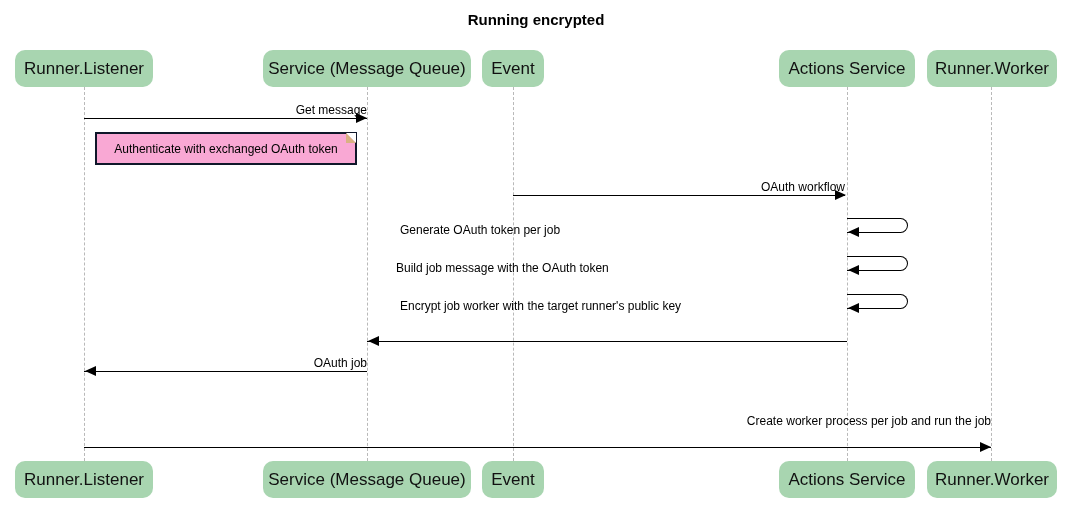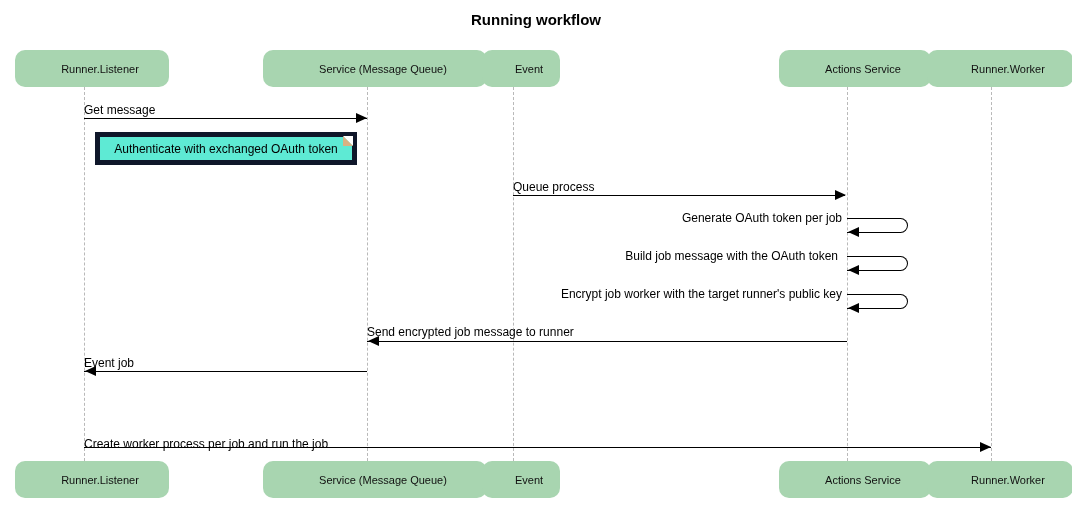--- a/index.html
+++ b/index.html
@@ -11,110 +11,109 @@
     position:absolute; left:0; top:11px; width:1072px; text-align:center;
     font-size:15px; font-weight:bold;
   }
   .lifeline {
     position:absolute; top:87px; height:374px; width:0;
     border-left:1px dashed #b9b9b9;
   }
   .actor {
     position:absolute; height:37px; background:#a8d5b0; border-radius:10px;
     display:flex; align-items:center; justify-content:center;
-    font-size:11px; color:#111;padding-left:16px;
+    font-size:17px; color:#111;
   }
   .actor.top { top:50px; }
   .actor.bottom { top:461px; }
   .msg-label {
     position:absolute; font-size:12px; height:14px; line-height:14px;
-    text-align:left; white-space:nowrap;
+    text-align:right; white-space:nowrap;
   }
-  .msg-label.right-align { text-align:right; }
+  .msg-label.right-align { text-align:left;margin-top:12px; }
   .msg-line { position:absolute; height:0; border-top:1px solid #000; }
   .head-r {
     position:absolute; width:0; height:0;
     border-top:5px solid transparent; border-bottom:5px solid transparent;
     border-left:11px solid #000;
   }
   .head-l {
     position:absolute; width:0; height:0;
     border-top:5px solid transparent; border-bottom:5px solid transparent;
     border-right:11px solid #000;
   }
   .self-loop {
     position:absolute; width:60px; height:13px; background:transparent;
     border-top:1px solid #000; border-right:1px solid #000; border-bottom:1px solid #000;
     border-radius:0 10px 10px 0;
   }
   .note {
-    position:absolute; height:33px; background:#5eead4; border:5px solid #0f172a;
+    position:absolute; height:33px; background:#f9a8d4; border:2px solid #0f172a;
     display:flex; align-items:center; justify-content:center;
     font-size:12px; white-space:nowrap; box-sizing:border-box;
   }
   .note::before { 
     content:""; position:absolute; top:-1px; right:-1px; width:0; height:0;
     border-top:10px solid #ffffff; border-left:10px solid transparent;
   }
   .note::after { 
     content:""; position:absolute; top:-1px; right:-1px; width:0; height:0;
     border-bottom:10px solid #d9b183; border-right:10px solid transparent;
   }
 </style>
 </head>
 <body>
 
 <div class="diagram">
 
-  <div class="title">Running workflow</div>
+  <div class="title">Running encrypted</div>
 
   <div class="lifeline" style="left:84px;"></div>
   <div class="lifeline" style="left:367px;"></div>
   <div class="lifeline" style="left:513px;"></div>
   <div class="lifeline" style="left:847px;"></div>
   <div class="lifeline" style="left:991px;"></div>
 
   <div class="actor top" style="left:15px;width:138px;">Runner.Listener</div>
   <div class="actor top" style="left:263px;width:208px;">Service (Message Queue)</div>
   <div class="actor top" style="left:482px;width:62px;">Event</div>
   <div class="actor top" style="left:779px;width:136px;">Actions Service</div>
   <div class="actor top" style="left:927px;width:130px;">Runner.Worker</div>
 
   <div class="msg-label" style="left:84px;width:283px;top:103px;">Get message</div>
   <div class="msg-line" style="left:84px;top:118px;width:283px;"></div>
   <div class="head-r" style="left:356px;top:113px;"></div>
 
   <div class="note" style="left:95px;top:132px;width:262px;">Authenticate with exchanged OAuth token</div>
 
-  <div class="msg-label" style="left:513px;width:332px;top:180px;">Queue process</div>
+  <div class="msg-label" style="left:513px;width:332px;top:180px;">OAuth workflow</div>
   <div class="msg-line" style="left:513px;top:195px;width:332px;"></div>
   <div class="head-r" style="left:835px;top:190px;"></div>
 
   <div class="msg-label right-align" style="left:400px;width:442px;top:211px;">Generate OAuth token per job</div>
   <div class="self-loop" style="left:847px;top:218px;"></div>
   <div class="head-l" style="left:848px;top:227px;"></div>
 
   <div class="msg-label right-align" style="left:396px;width:442px;top:249px;">Build job message with the OAuth token</div>
   <div class="self-loop" style="left:847px;top:256px;"></div>
   <div class="head-l" style="left:848px;top:265px;"></div>
 
   <div class="msg-label right-align" style="left:400px;width:442px;top:287px;">Encrypt job worker with the target runner's public key</div>
   <div class="self-loop" style="left:847px;top:294px;"></div>
   <div class="head-l" style="left:848px;top:303px;"></div>
 
-  <div class="msg-label" style="left:367px;width:480px;top:325px;">Send encrypted job message to runner</div>
   <div class="msg-line" style="left:367px;top:341px;width:480px;"></div>
   <div class="head-l" style="left:368px;top:336px;"></div>
 
-  <div class="msg-label" style="left:84px;width:283px;top:356px;">Event job</div>
+  <div class="msg-label" style="left:84px;width:283px;top:356px;">OAuth job</div>
   <div class="msg-line" style="left:84px;top:371px;width:283px;"></div>
   <div class="head-l" style="left:85px;top:366px;"></div>
 
 
-  <div class="msg-label" style="left:84px;width:907px;top:437px;">Create worker process per job and run the job</div>
+  <div class="msg-label" style="left:84px;width:907px;top:414px;">Create worker process per job and run the job</div>
   <div class="msg-line" style="left:84px;top:447px;width:907px;"></div>
   <div class="head-r" style="left:980px;top:442px;"></div>
 
   <div class="actor bottom" style="left:15px;width:138px;">Runner.Listener</div>
   <div class="actor bottom" style="left:263px;width:208px;">Service (Message Queue)</div>
   <div class="actor bottom" style="left:482px;width:62px;">Event</div>
   <div class="actor bottom" style="left:779px;width:136px;">Actions Service</div>
   <div class="actor bottom" style="left:927px;width:130px;">Runner.Worker</div>
 
 </div>

